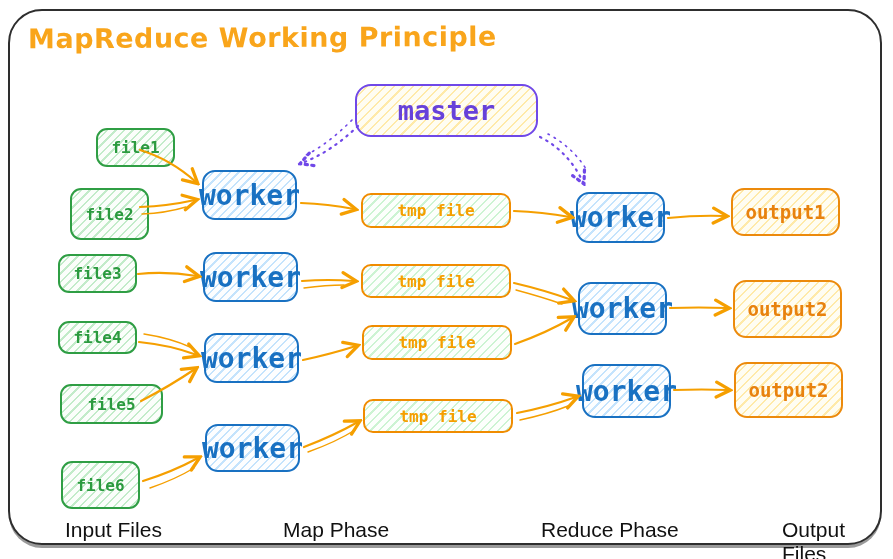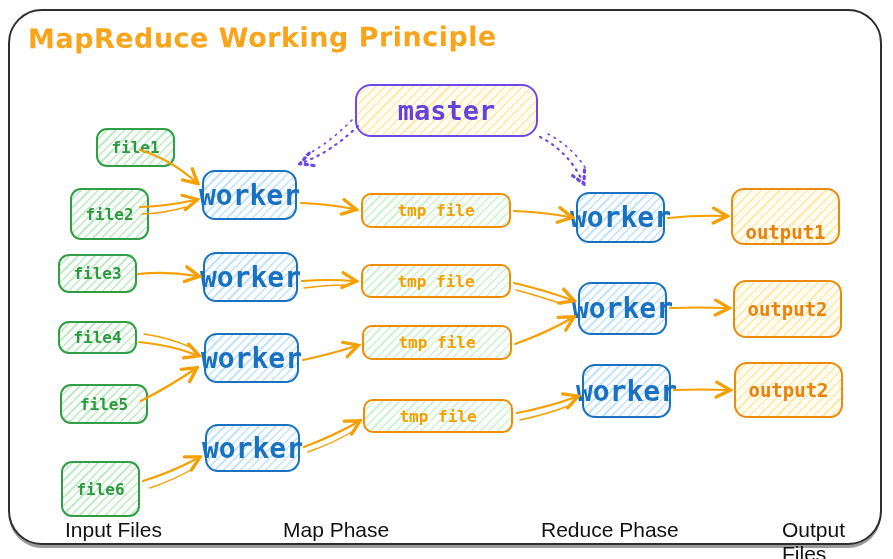--- a/index.html
+++ b/index.html
@@ -49,24 +49,24 @@
   </div>
 <div class="node file h-green" style="left:70px;top:188px;width:79px;height:52px;">
   <span>file2</span>
   </div>
 <div class="node file h-green" style="left:58px;top:254px;width:79px;height:39px;">
   <span>file3</span>
   </div>
 <div class="node file h-green" style="left:58px;top:321px;width:79px;height:33px;">
   <span>file4</span>
   </div>
-<div class="node file h-green" style="left:60px;top:384px;width:88px;height:40px;">
+<div class="node file h-green" style="left:60px;top:384px;width:103px;height:40px;">
   <span>file5</span>
   </div>
-<div class="node file h-green" style="left:61px;top:461px;width:79px;height:56px;">
+<div class="node file h-green" style="left:61px;top:461px;width:79px;height:48px;">
   <span>file6</span>
   </div>
 
 <div class="node worker h-blue" style="left:202px;top:170px;width:95px;height:50px;">
   <span>worker</span>
   </div>
 <div class="node worker h-blue" style="left:203px;top:252px;width:95px;height:50px;">
   <span>worker</span>
   </div>
 <div class="node worker h-blue" style="left:204px;top:333px;width:95px;height:50px;">
@@ -92,21 +92,21 @@
 <div class="node worker h-blue" style="left:576px;top:192px;width:89px;height:51px;">
   <span>worker</span>
   </div>
 <div class="node worker h-blue" style="left:578px;top:282px;width:89px;height:53px;">
   <span>worker</span>
   </div>
 <div class="node worker h-blue" style="left:582px;top:364px;width:89px;height:54px;">
   <span>worker</span>
   </div>
 
-<div class="node out h-yellow" style="left:731px;top:188px;width:109px;height:57px;align-items:flex-end;">
+<div class="node out h-yellow" style="left:731px;top:188px;width:109px;height:48px;">
   <span>output1</span>
   </div>
 <div class="node out h-yellow" style="left:733px;top:280px;width:109px;height:58px;">
   <span>output2</span>
   </div>
 <div class="node out h-yellow" style="left:734px;top:362px;width:109px;height:56px;">
   <span>output2</span>
   </div>
 
 <div class="phase" style="left:65px;">Input Files</div>

